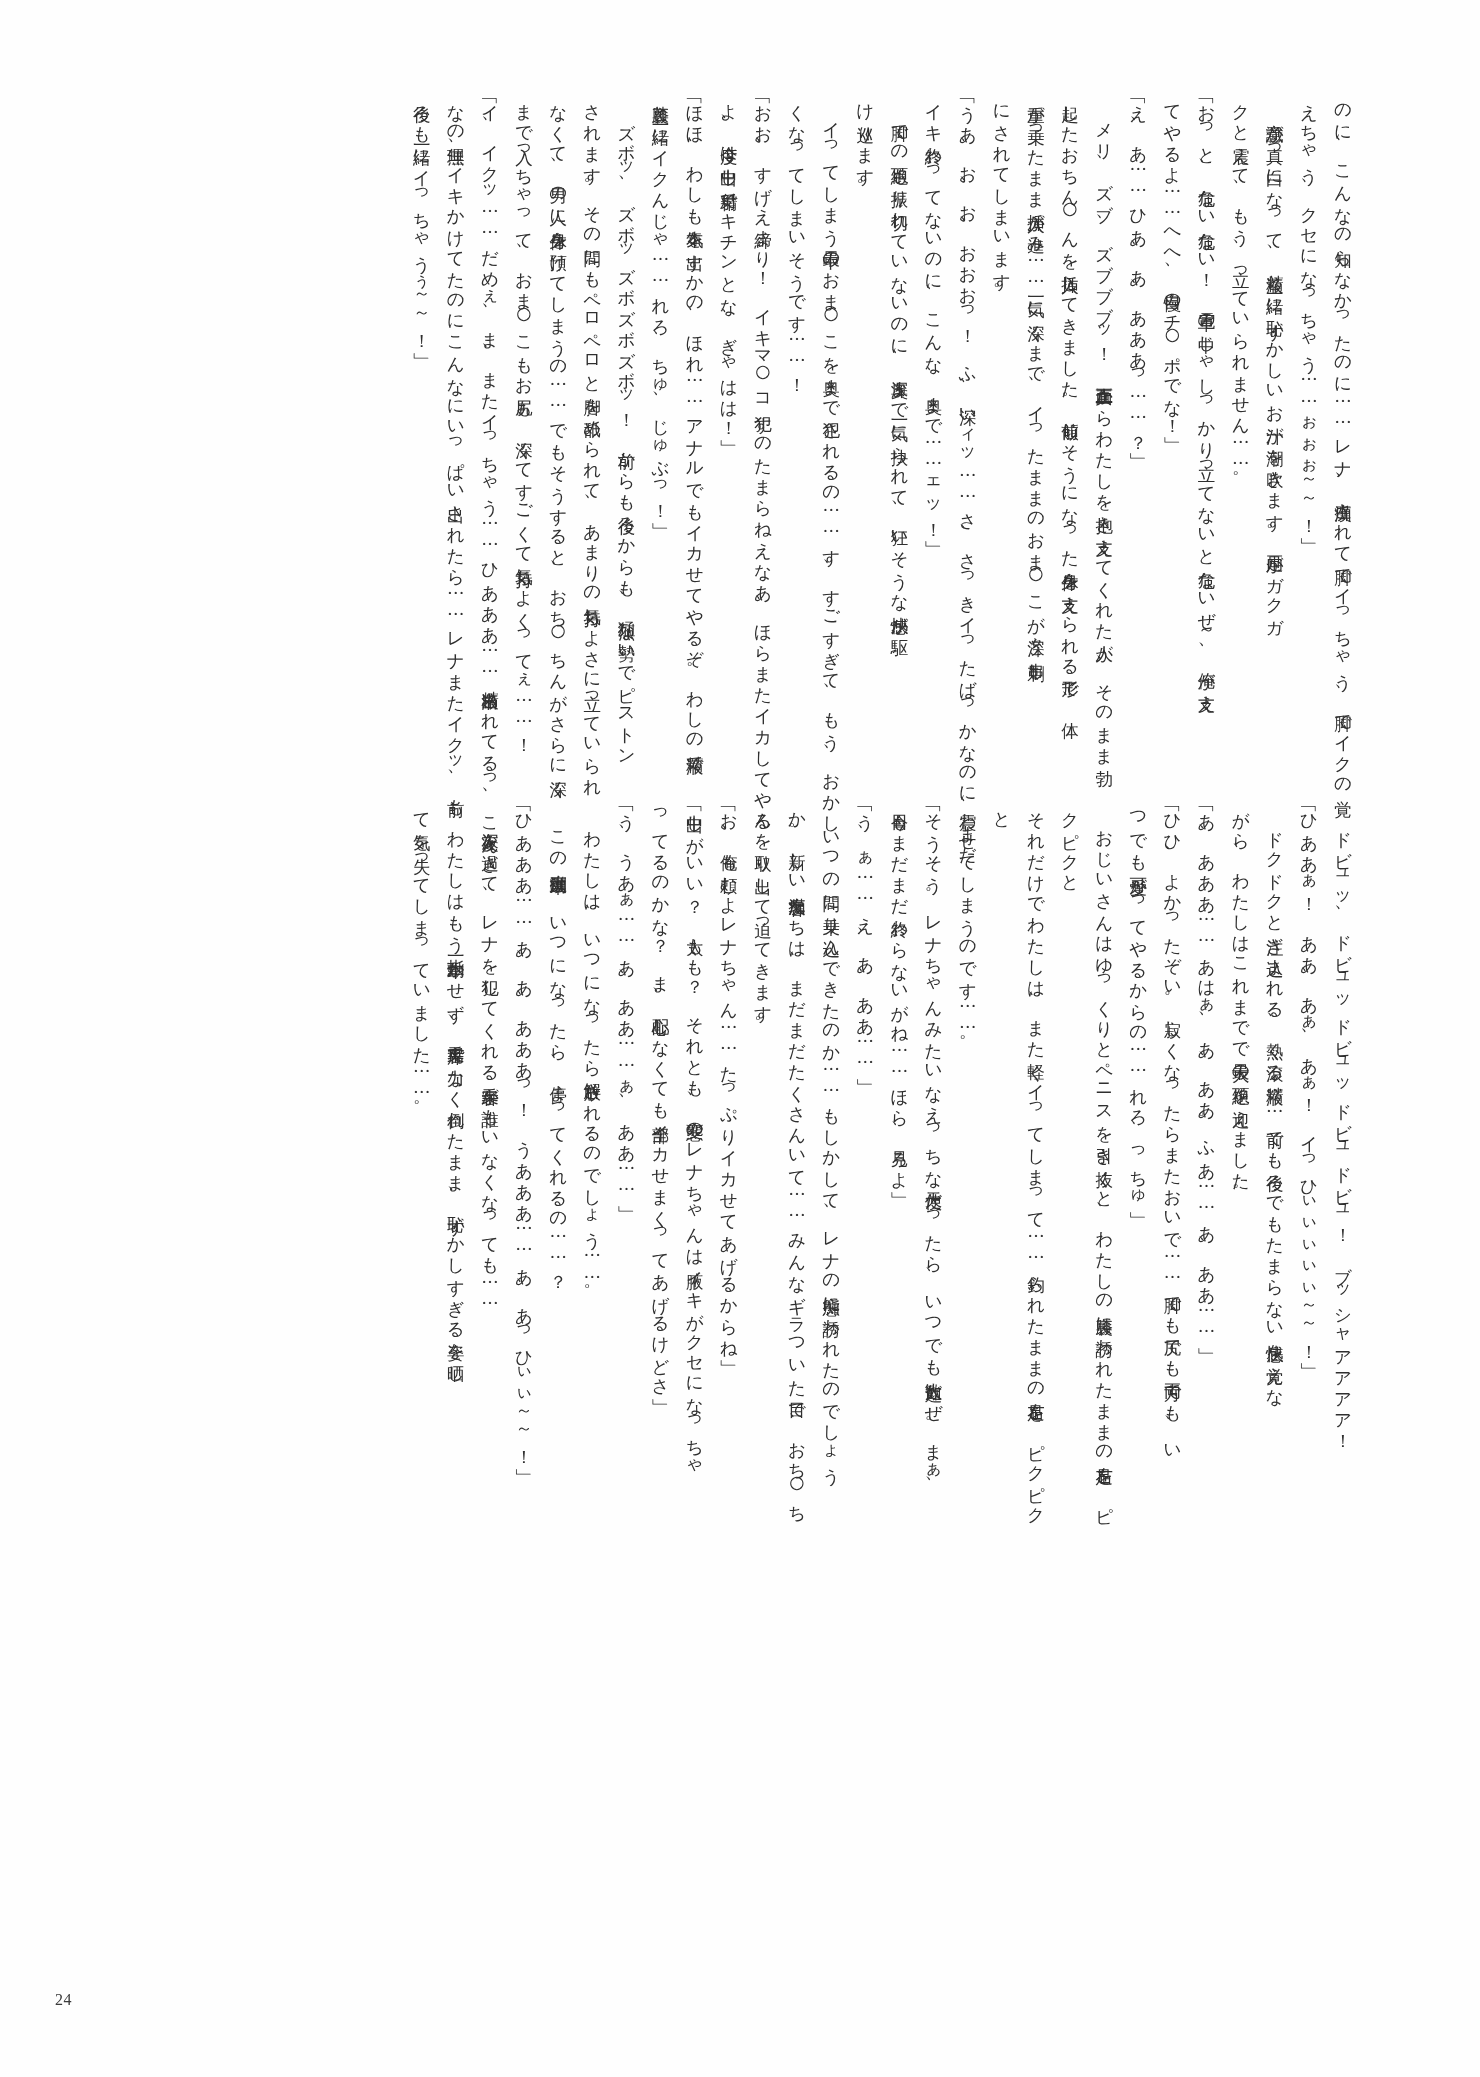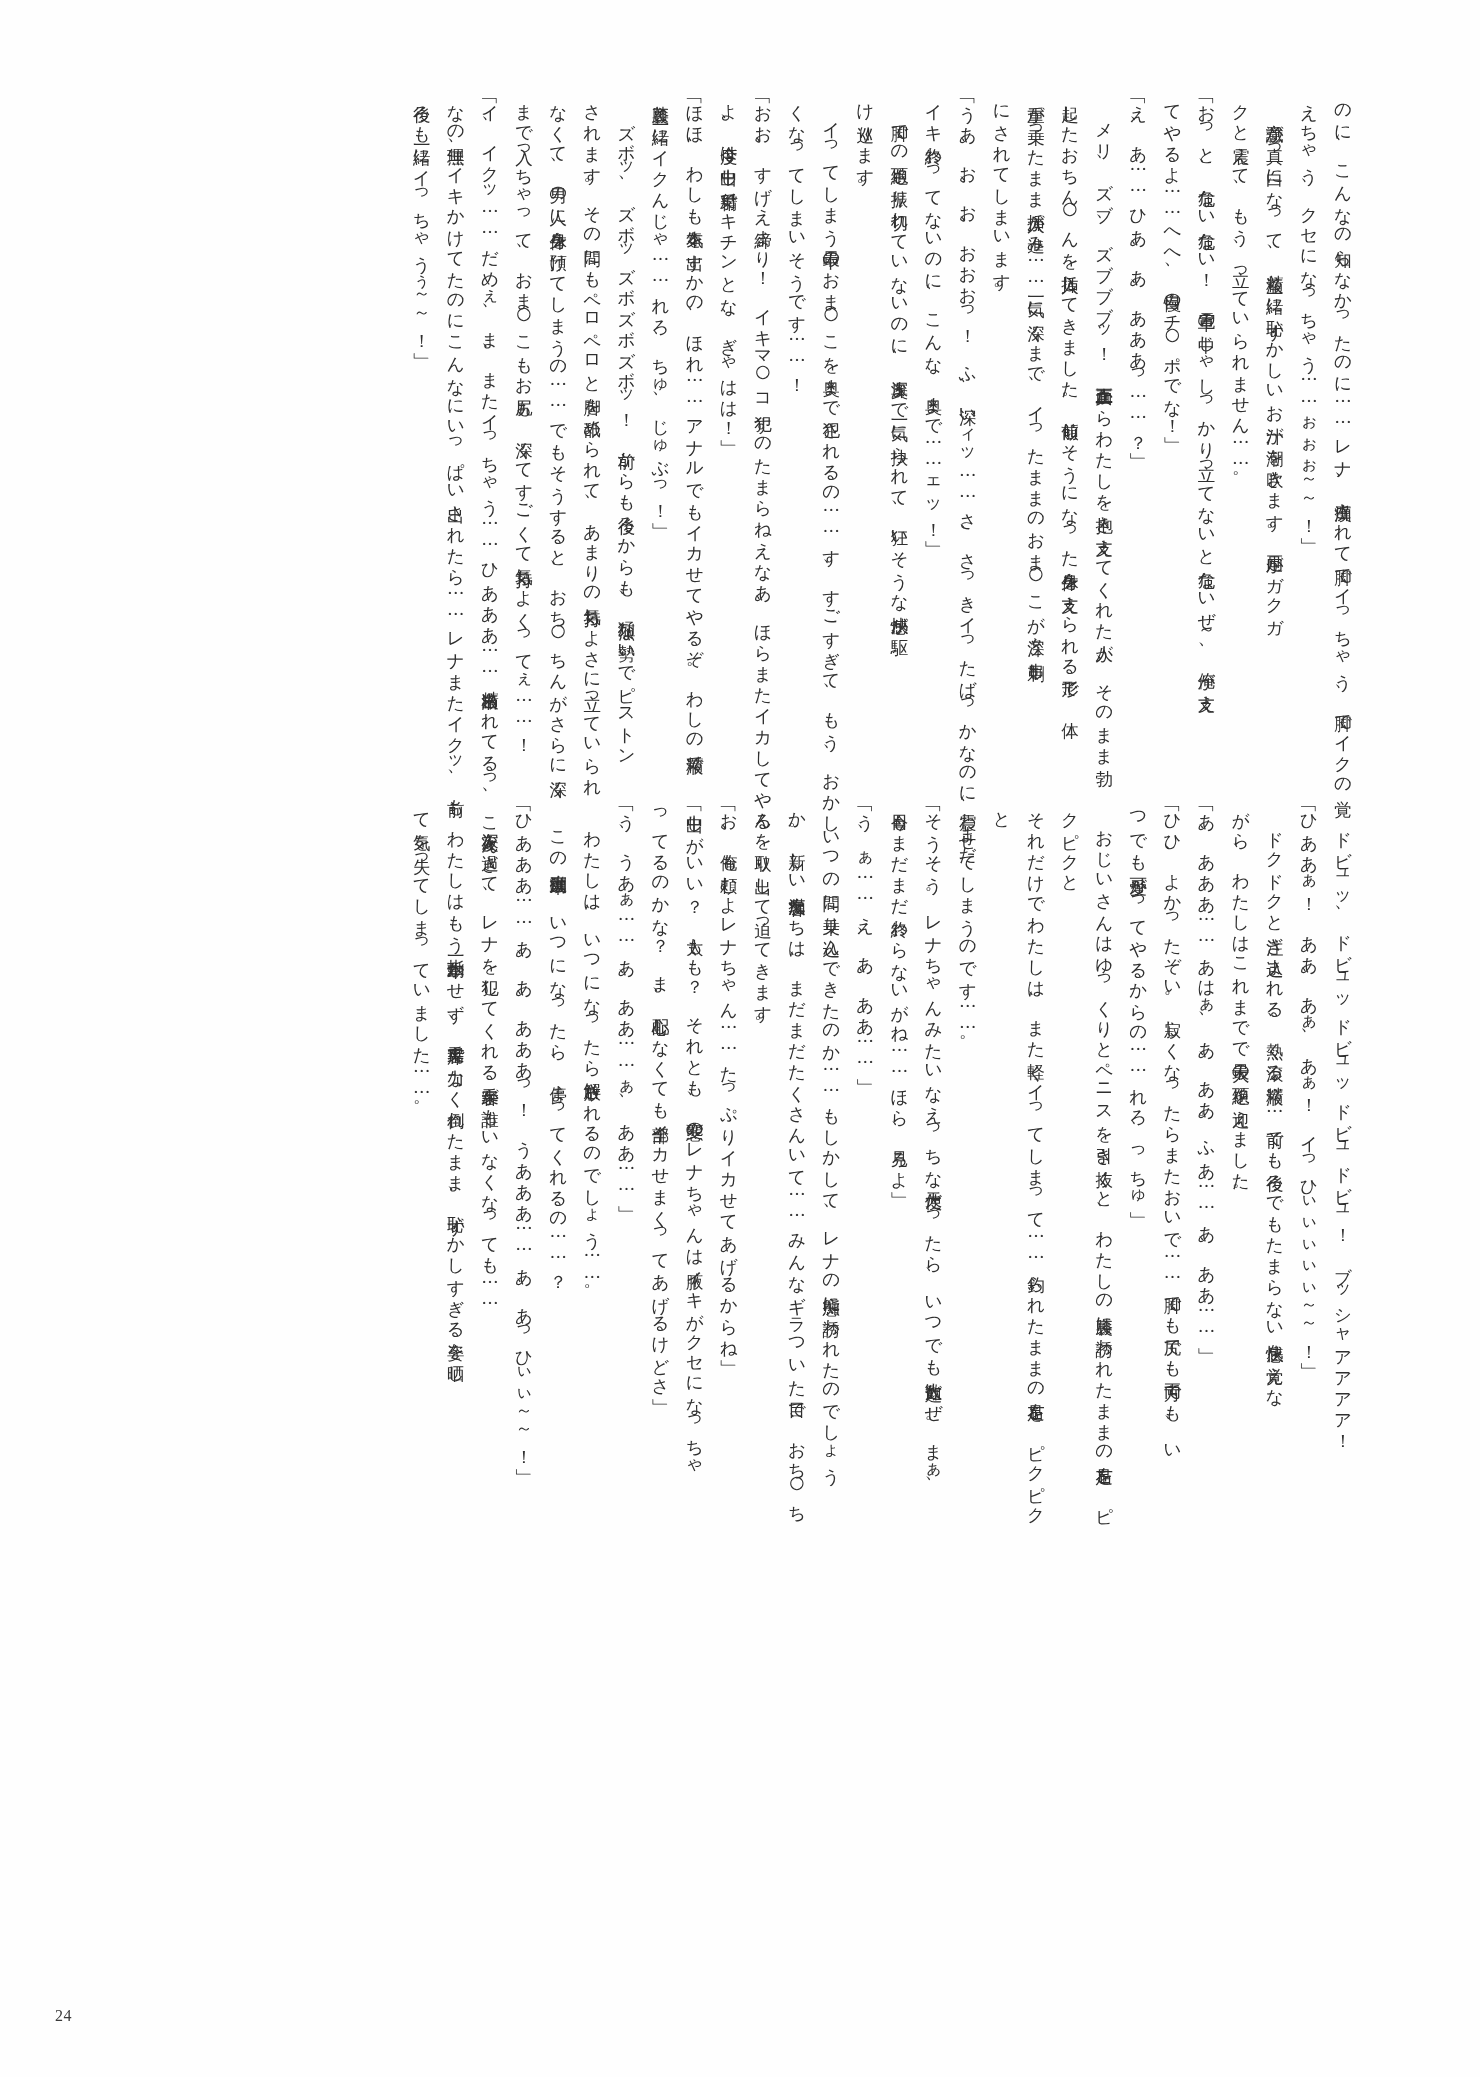--- a/index.html
+++ b/index.html
@@ -41,21 +41,21 @@
   }
   #col-left {
     top: 800px;
     right: 120px;
     height: 730px;
     width: 1130px;
   }
   .page-number {
     position: absolute;
     left: 55px;
-    bottom: 52px;
+    bottom: 68px;
     font-size: 16px;
     font-family: "Liberation Serif", "DejaVu Serif", serif;
     color: #3a3a3a;
     letter-spacing: 0.5px;
   }
 </style>
 </head>
 <body>
 
 <div class="page">

